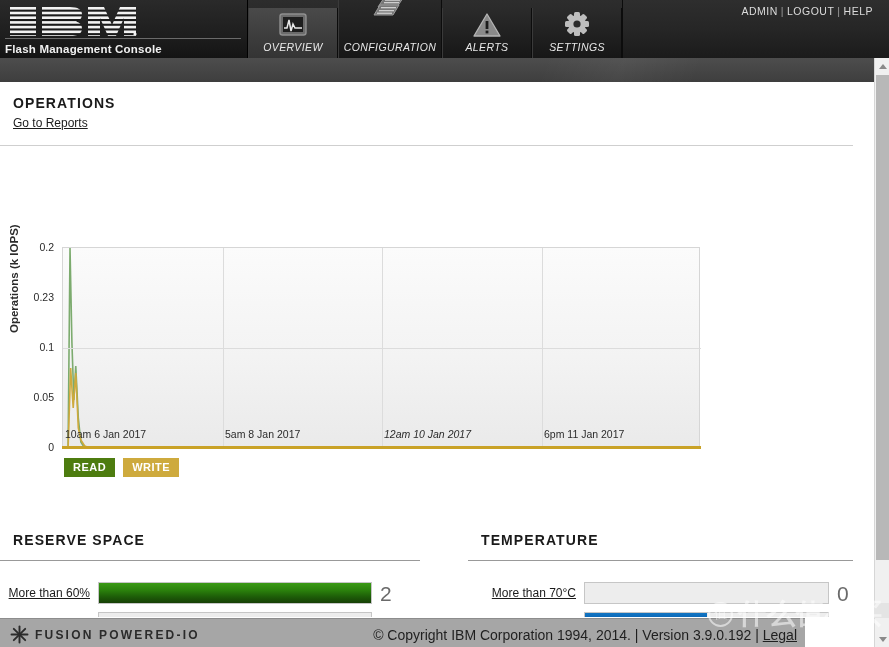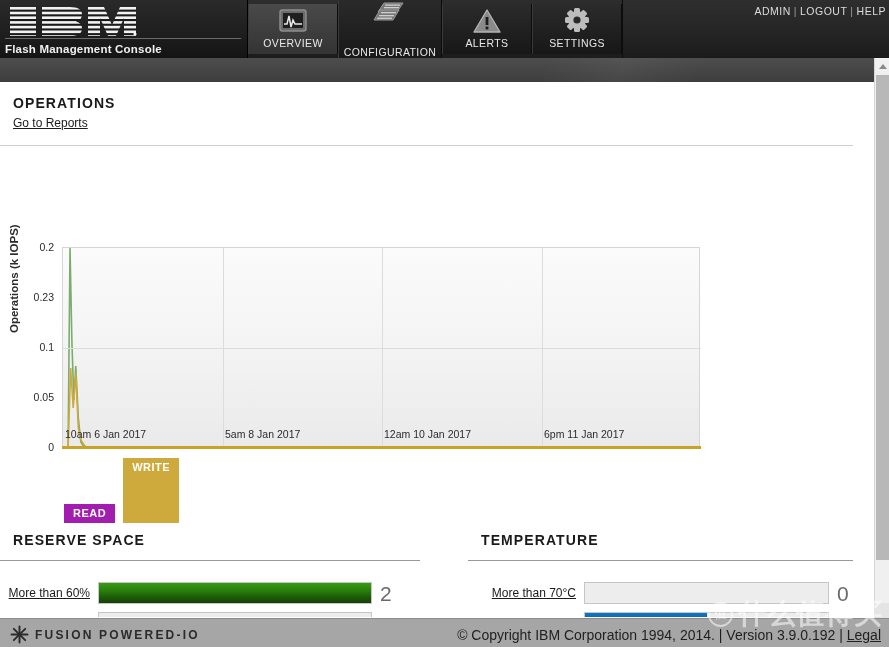--- a/index.html
+++ b/index.html
@@ -28,21 +28,21 @@
   .brand-sub {
     position: absolute; left: 5px; bottom: 3px;
     color: #f0f0f0; font-size: 11.5px; font-weight: bold;
     letter-spacing: .2px; white-space: nowrap; margin-top: 36px;
   }
   .brand-rule {
     position:absolute; left:5px; bottom:19px; width:236px; height:1px;
     background:#6a6a6a;
   }
 
-  .tabs { display: flex; align-items: center; }
+  .tabs { display: flex; align-items: flex-end; font-style: italic; }
   .tab {
     width: 90px; position: relative;
     display: flex; flex-direction: column; align-items: center;
     justify-content: flex-end; padding-bottom: 5px;
     border-right: 1px solid #0c0c0c;
     border-left: 1px solid #3a3a3a;
     background: linear-gradient(180deg,#2b2b2b 0%,#212121 50%,#171717 100%);
     cursor: pointer;
   }
   .tab.wide { width: 104px; gap: 17px; }
@@ -53,21 +53,21 @@
   .tab .tlabel {
     color: #e8e8e8; font-size: 10.5px; letter-spacing: .4px;
     white-space: nowrap;
   }
   .navfill {
     flex: 1; position: relative;
     background: linear-gradient(180deg,#2e2e2e 0%,#262626 50%,#1b1b1b 100%);
     border-left: 1px solid #0c0c0c;
   }
   .userlinks {
-    position: absolute; right: 3px; top: 5px;
+    position: absolute; right: 16px; top: 5px;
     color: #dcdcdc; font-size: 10.5px; letter-spacing: .5px;
   }
   .userlinks span { cursor: pointer; }
   .userlinks .sep { color: #9a9a9a; margin: 0 3px; }
 
   
   .subbar {
     position: absolute; top: 58px; left: 0; width: 889px; height: 24px;
     background: linear-gradient(180deg,#4d4d4d 0%,#474747 40%,#3e3e3e 100%);
     overflow: hidden;
@@ -155,21 +155,21 @@
   }
   .panel.left  .bar { width: 274px; }
   .panel.right .bar { width: 245px; }
   .fill { position: absolute; left: 0; top: 0; height: 100%; }
   .fill.green { background: linear-gradient(180deg,#3a9a14 0%,#2a7f0c 38%,#1d5c08 70%,#173f06 100%); }
   .fill.blue  { background: linear-gradient(180deg,#1175c4 0%,#0d63b0 35%,#0a4f93 70%,#0a3a74 100%); }
   .rvalue { font-size: 21px; color: #6a6a6a; line-height: 1; }
 
   
   .footer {
-    position: absolute; left: 0; bottom: 0; width: 889px; height: 29px;
+    position: absolute; left: 0; bottom: 0; width: 805px; height: 29px;
     background: #a6a6a6; border-top: 1px solid #8d8d8d;
   }
   .fusion {
     position: absolute; left: 10px; top: 6px;
     display: flex; align-items: center; gap: 6px;
   }
   .fusion-txt {
     font-size: 12px; font-weight: bold; color: #2b2b2b;
     letter-spacing: 2.2px; font-family: "Liberation Sans", sans-serif;
   }
@@ -347,25 +347,25 @@
           </svg>
       <div class="vgrid" style="left: 160px;"></div>
           <div class="vgrid" style="left: 319px;"></div>
           <div class="vgrid" style="left: 479px;"></div>
           <div class="hgrid" style="top: 100px;"></div>
         </div>
       <div class="baseline"></div>
       <div class="xlabels">
           <div class="xlab" style="left: 3px; top: -22px;">10am 6 Jan 2017</div>
           <div class="xlab" style="left: 163px; top: -22px;">5am 8 Jan 2017</div>
-          <div class="xlab" style="left: 322px; top: -22px;">12am 10 Jan 2017</div>
+          <div class="xlab" style="left: 322px; top: -22px; font-style: italic;">12am 10 Jan 2017</div>
           <div class="xlab" style="left: 482px; top: -22px;">6pm 11 Jan 2017</div>
         </div>
       <div class="legend">
-        <div class="lgchip" style="background: #a21caf; margin-top: 46px;">READ</div>
+        <div class="lgchip" style="background: #4d7c0f;">READ</div>
         <div class="lgchip" style="background: rgb(206, 170, 61);">WRITE</div>
       </div>
     </div>
 
     <div class="panel left">
       <div class="sec-title ptitle">RESERVE SPACE</div>
       <div class="prule"></div>
       <div class="rows" id="reserve-rows">
           <div class="row">
             <div class="rlabel">More than 60%</div>

